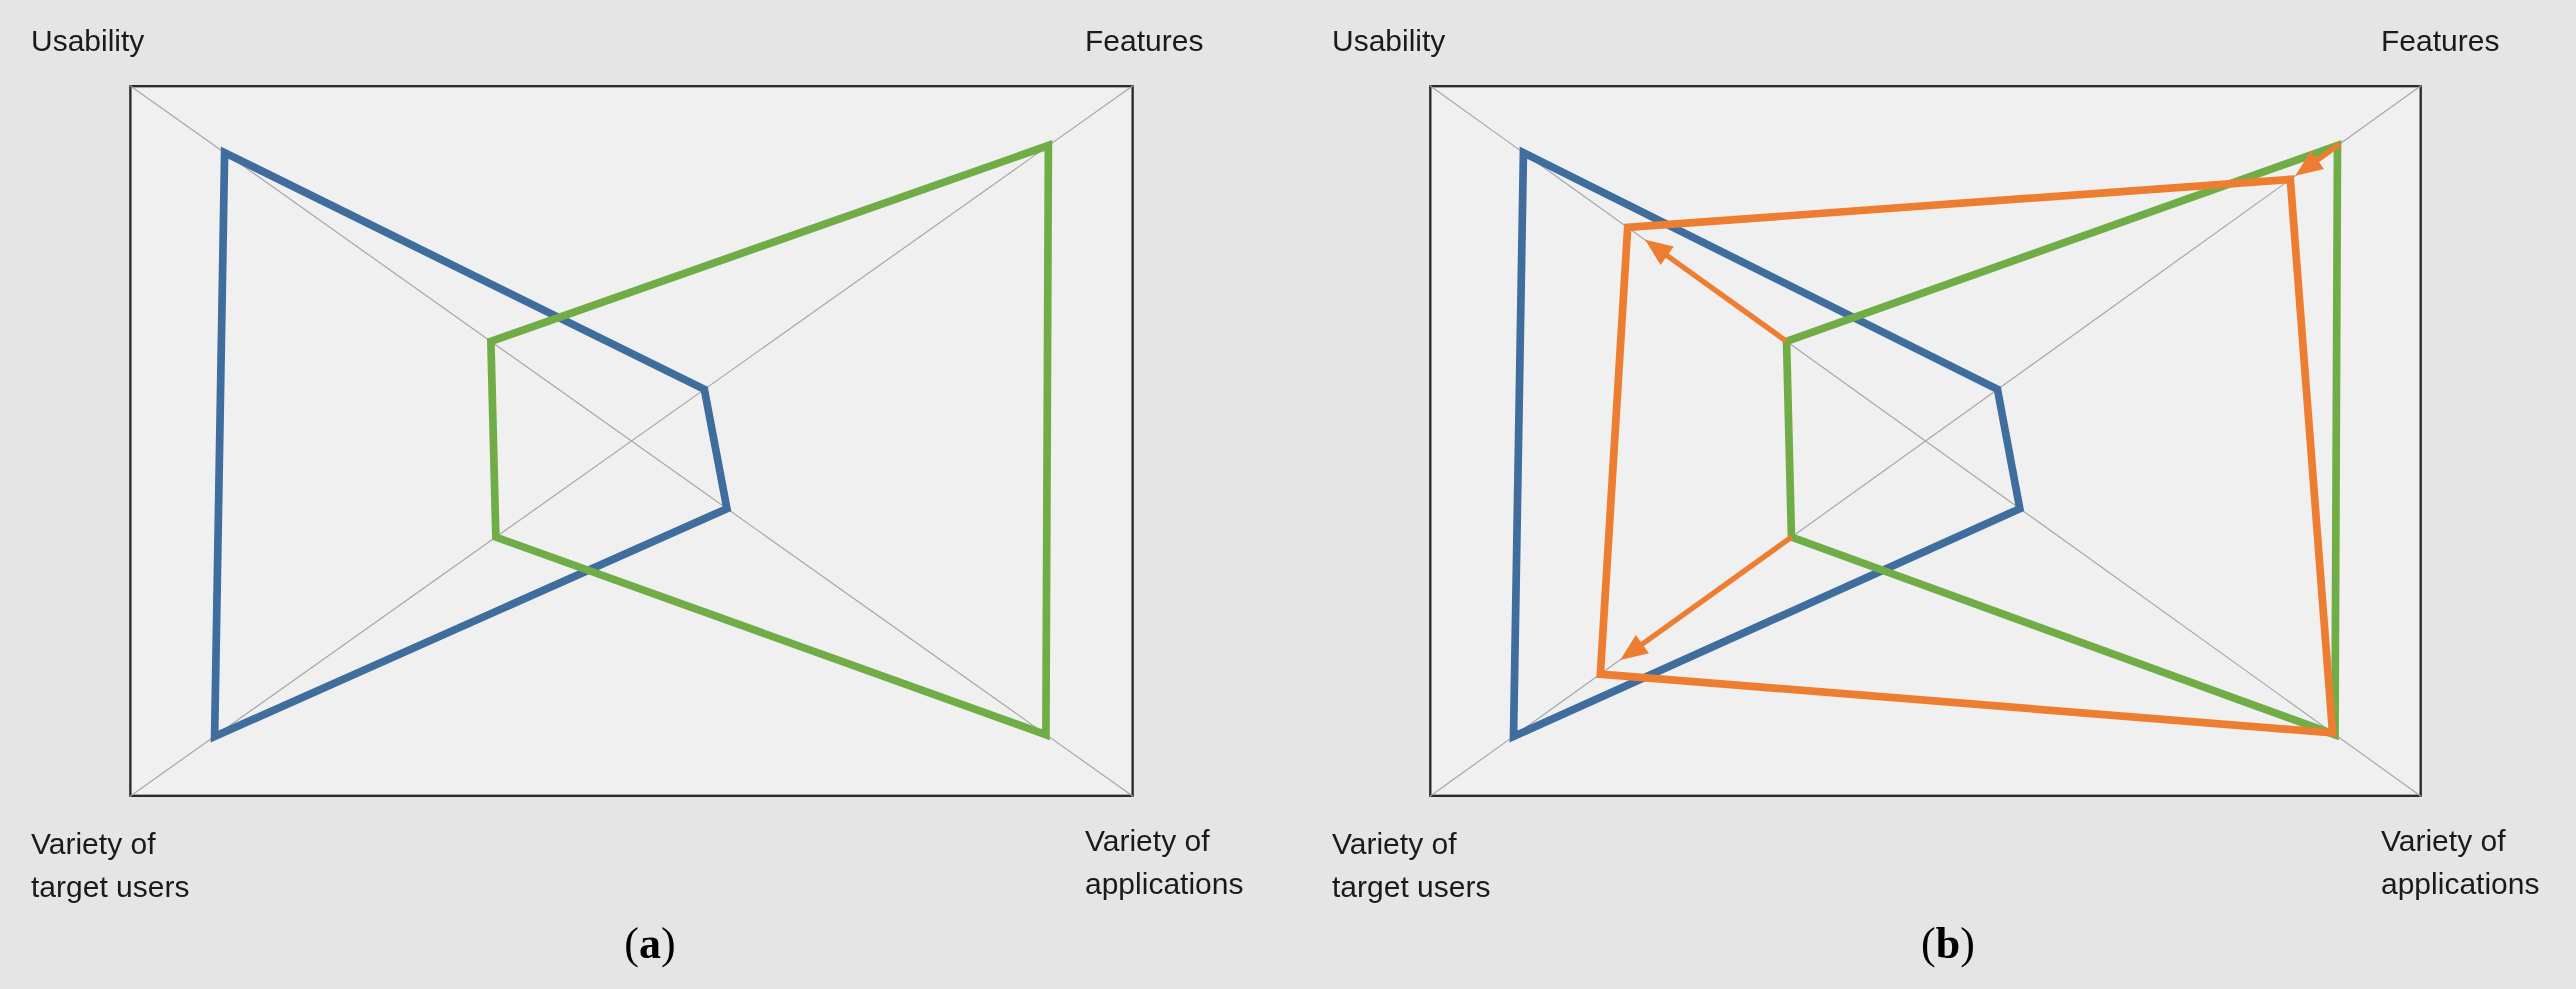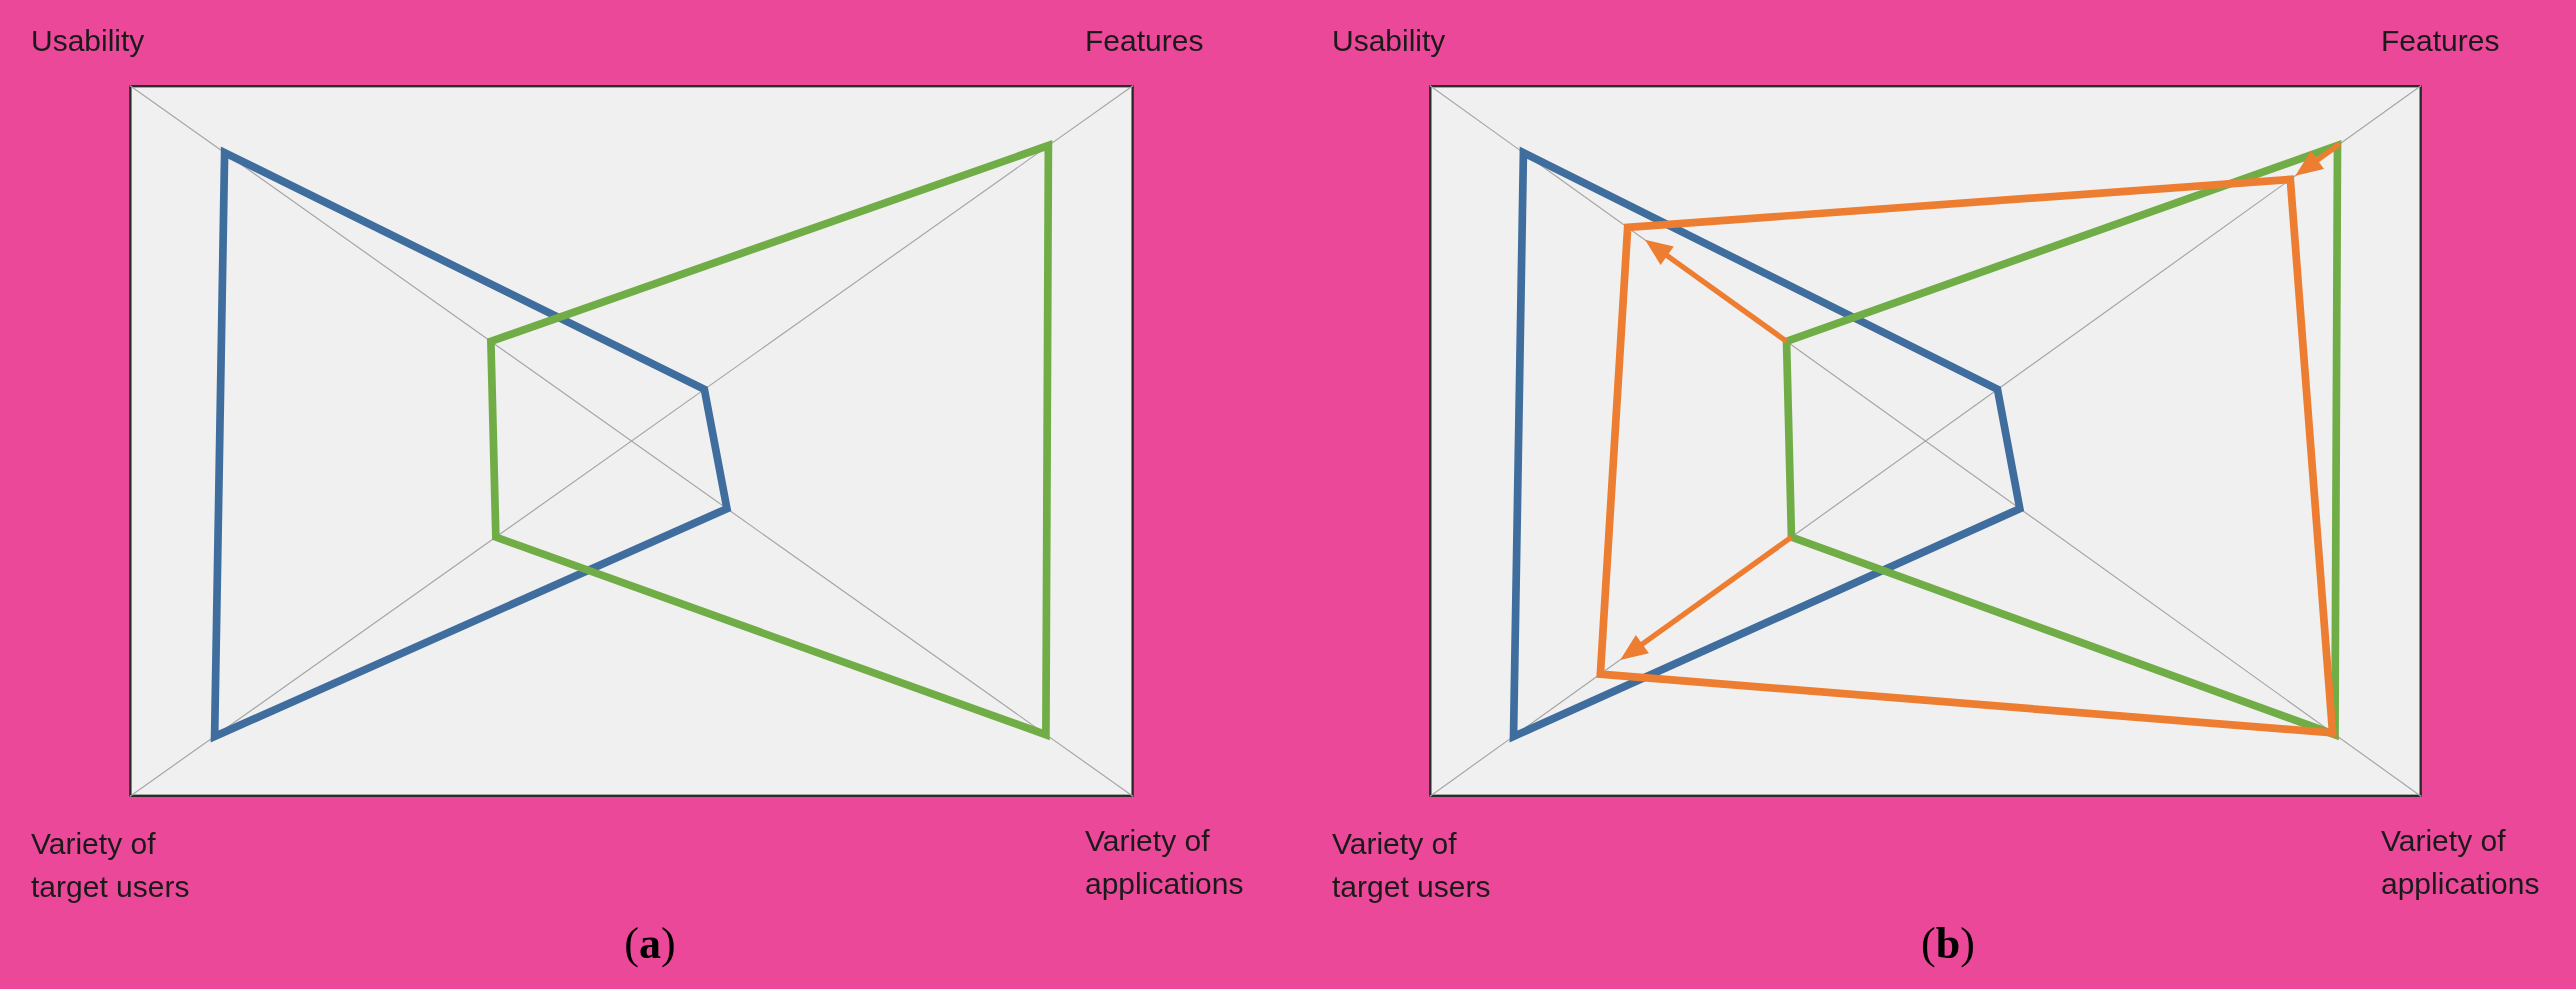--- a/index.html
+++ b/index.html
@@ -1,16 +1,16 @@
 <!DOCTYPE html>
 <html style="font-size:9.5px"><head>
 <meta charset="utf-8">
 <style>
   html,body{margin:0;padding:0;background:#ffffff;}
-  #figure{position:relative;width:2576px;height:990px;background:#ec4899;overflow:hidden;
+  #figure{position:relative;width:2576px;height:990px;background:#e5e5e5;overflow:hidden;
           font-family:"Liberation Sans", sans-serif;color:#1a1a1a;}
   .axis-label{position:absolute;font-size:30px;line-height:1.42;white-space:nowrap;color:#1a1a1a;}
   .plot{position:absolute;}
   .plot svg{display:block;}
   .caption{position:absolute;width:178px;text-align:center;
            font-family:"Liberation Serif", serif;font-size:44px;color:#000;}
   .caption b{font-weight:bold;}
   
   #plot-a{left:129px;top:85px;}
   #lbl-a-tl{left:31px;top:20px;}

